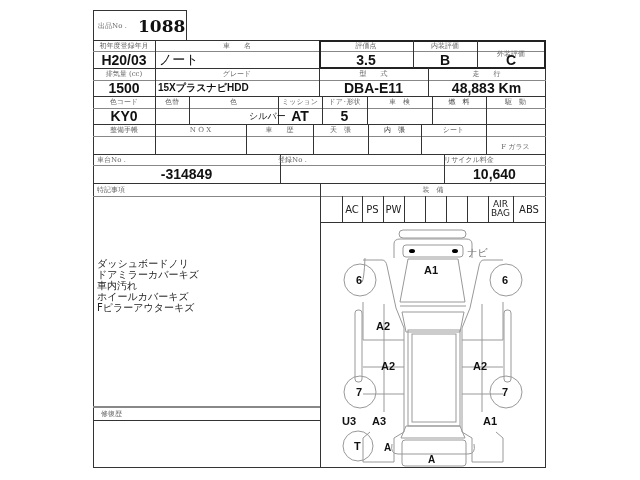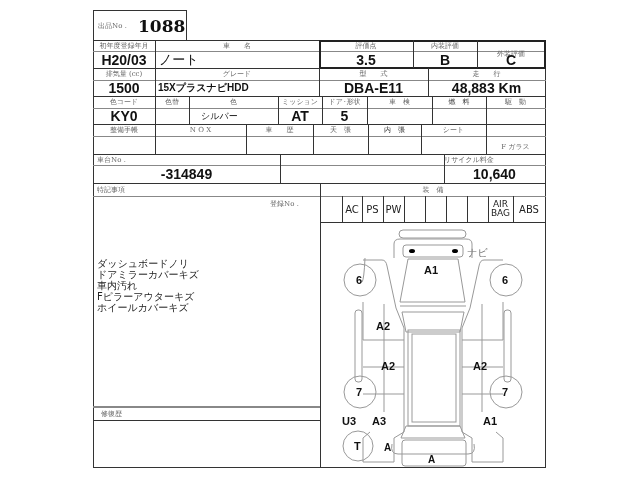--- a/index.html
+++ b/index.html
@@ -2,21 +2,21 @@
 <html><head>
   <meta charset="utf-8">
   <style>
     html, body { margin: 0; padding: 0; background: #ffffff; }
     body { width: 640px; height: 480px; position: relative; overflow: hidden;
            font-family: "DejaVu Sans", sans-serif; color: #111; }
     .abs { position: absolute; box-sizing: border-box; }
     .cell { position: absolute; box-sizing: border-box; display: flex; align-items: center; justify-content: center; white-space: nowrap; overflow: hidden; }
     .lbl { font-family: "DejaVu Serif", serif; font-size: 7px; color: #666; }
     .val { font-family: "Liberation Sans", sans-serif; font-weight: bold; font-size: 14px; color: #111; }
-    .valsm { font-family: Liberation Mono, monospace; font-size: 10px; color: #111; justify-content: flex-start; padding-left: 12px; }
+    .valsm { font-family: Liberation Mono, monospace; font-size: 10px; color: #111; justify-content: flex-start; padding-left: 12px; margin-left: 48px; }
     .hl { position: absolute; height: 0; border-top: 1px solid #333; }
     .vl { position: absolute; width: 0; border-left: 1px solid #333; }
     .eq { font-family: "DejaVu Sans", sans-serif; font-size: 10px; color: #222; }
     .remarks { font-family: "DejaVu Sans", sans-serif; font-size: 10px; line-height: 11px; color: #222; }
     .dmg { font-family: "Liberation Sans", sans-serif; font-weight: bold; font-size: 11px; color: #111; }
     svg line, svg rect, svg path, svg circle, svg polygon, svg polyline { stroke: #999; fill: none; stroke-width: 1; }
   </style>
 </head>
 <body>
 
@@ -100,21 +100,21 @@
 <div class="cell lbl" style="left:421px;top:124px;width:65px;height:12px;">シート</div>
 <div class="cell lbl" style="left:486px;top:141px;width:59px;height:12px;">F ガラス</div>
 
 <div class="hl" style="left:93px;top:165px;width:453px;border-color:#888;"></div>
 <div class="hl" style="left:93px;top:183px;width:453px;"></div>
 <div class="vl" style="left:280px;top:154px;height:29px;"></div>
 <div class="vl" style="left:444px;top:154px;height:29px;"></div>
 
 <div class="cell lbl" style="left:93px;top:154px;width:187px;height:11px;justify-content:flex-start;padding-left:4px;">車台No．</div>
 <div class="cell val" style="left:93px;top:165px;width:187px;height:18px;">-314849</div>
-<div class="cell lbl" style="left:264px;top:154px;width:164px;height:11px;justify-content:flex-start;padding-left:6px;margin-top:44px;">登録No．</div>
+<div class="cell lbl" style="left:272px;top:154px;width:164px;height:11px;justify-content:flex-start;padding-left:6px;">登録No．</div>
 <div class="cell lbl" style="left:444px;top:154px;width:101px;height:11px;justify-content:flex-start;padding-left:0;">リサイクル料金</div>
 <div class="cell val" style="left:444px;top:165px;width:101px;height:18px;">10,640</div>
 
 <div class="hl" style="left:93px;top:196px;width:227px;border-color:#888;"></div>
 <div class="hl" style="left:320px;top:196px;width:226px;border-color:#888;"></div>
 <div class="vl" style="left:320px;top:183px;height:285px;"></div>
 <div class="cell lbl" style="left:93px;top:183px;width:227px;height:13px;justify-content:flex-start;padding-left:4px;">特記事項</div>
 <div class="cell lbl" style="left:320px;top:183px;width:226px;height:13px;">装　備</div>
 
 <div class="hl" style="left:320px;top:222px;width:226px;"></div>
@@ -137,22 +137,22 @@
 <div class="cell eq" style="left:446px;top:196px;width:21px;height:26px;"></div>
 <div class="cell eq" style="left:467px;top:196px;width:21px;height:26px;color:#666;margin-top:44px;">ナビ</div>
 <div class="cell eq" style="left:488px;top:196px;width:25px;height:26px;white-space:pre;font-size:9px;line-height:9px;text-align:center;">AIR
 BAG</div>
 <div class="cell eq" style="left:513px;top:196px;width:32px;height:26px;">ABS</div>
 
 <div class="abs remarks" style="left:97px;top:258px;width:220px;">
   <div>ダッシュボードノリ</div>
   <div>ドアミラーカバーキズ</div>
   <div>車内汚れ</div>
+  <div>ホイールカバーキズ</div>
   <div>Fピラーアウターキズ</div>
-  <div>ホイールカバーキズ</div>
 </div>
 
 <div class="hl" style="left:93px;top:406px;width:227px;border-top:2px solid #888;"></div>
 <div class="hl" style="left:93px;top:420px;width:227px;"></div>
 <div class="cell lbl" style="left:93px;top:407px;width:227px;height:13px;justify-content:flex-start;padding-left:8px;font-family:Liberation Mono, monospace;">修復歴</div>
 
 <svg class="abs" style="left:320px;top:222px;" width="226" height="246" viewBox="0 0 226 246">
 
   <rect x="79" y="8" width="67" height="8" rx="4"></rect>
   <path d="M74 36 L74 22 Q74 17 80 17 L146 17 Q152 17 152 22 L152 36"></path>

